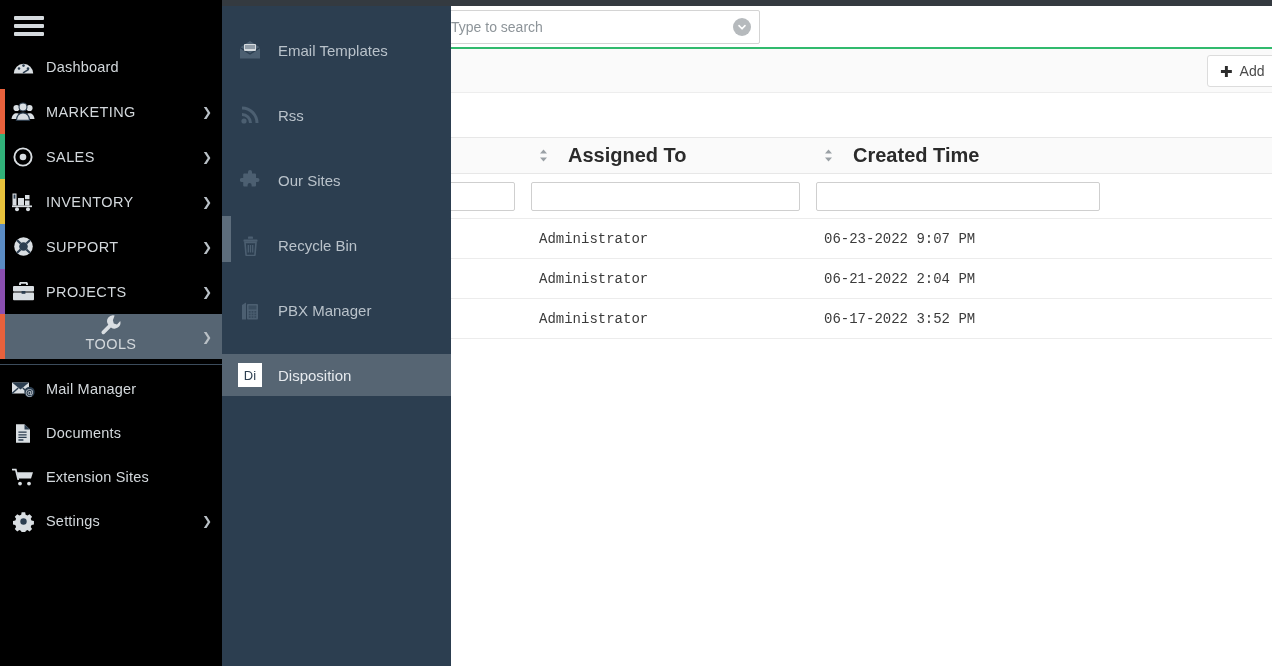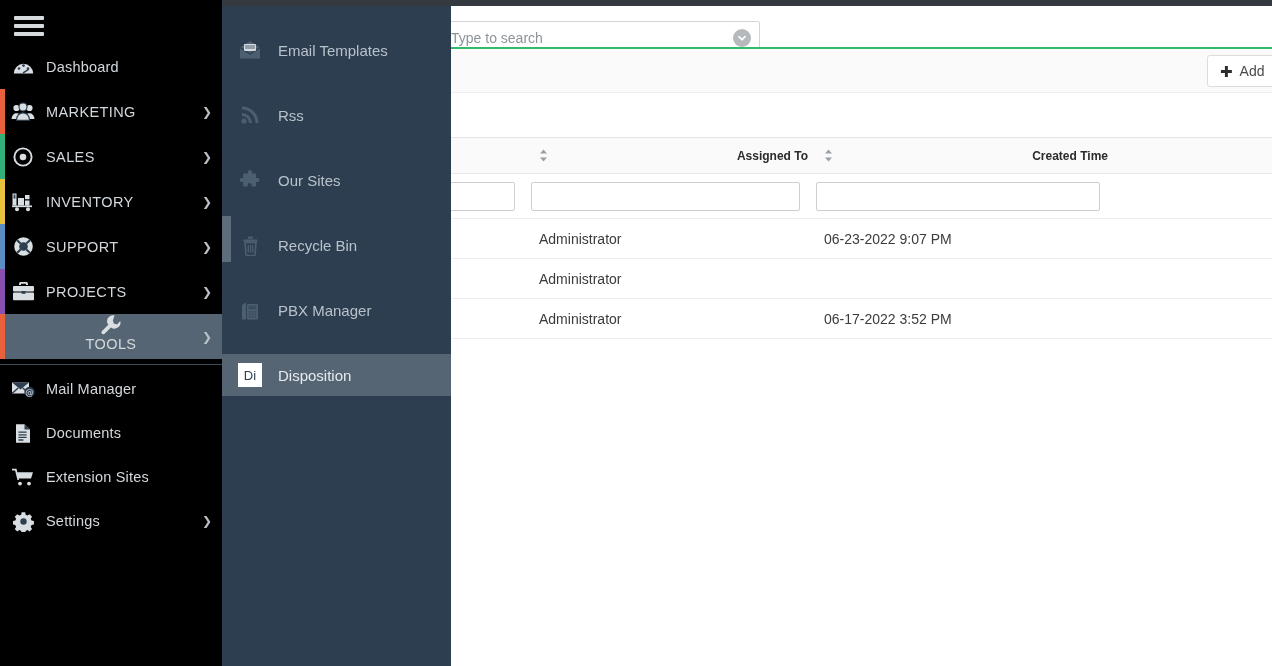--- a/index.html
+++ b/index.html
@@ -95,21 +95,21 @@
     position: absolute; left: 222px; top: 6px; right: 0; bottom: 0;
     background: #ffffff;
   }
   .searchbar-row {
     position: absolute; left: 0; top: 0; width: 1050px; height: 41px;
     background: #ffffff;
   }
   .searchbox {
     position: absolute; left: 220px; top: 4px; width: 318px; height: 34px;
     border: 1px solid #d4d4d4; background: #fff; border-radius: 2px;
-    display: flex; align-items: center; padding: 0 8px; margin-top: 11px;
+    display: flex; align-items: center; padding: 0 8px;
   }
   .searchbox input {
     flex: 1; border: none; outline: none; font-size: 14px; color: #7d8488;
     font-family: "Liberation Sans", sans-serif; background: transparent;
   }
   .searchbox input::placeholder { color: #8d9499; }
   .chev-circle {
     width: 18px; height: 18px; border-radius: 50%; background: #b6babd;
     display: flex; align-items: center; justify-content: center; color: #fff;
     font-size: 10px; line-height: 1; cursor: pointer;
@@ -130,36 +130,36 @@
   }
   .add-btn .plus { font-size: 15px; font-weight: bold; color: #2c2c2c; line-height: 1; }
 
   
   .table {
     position: absolute; left: 0; top: 131px; width: 1050px;
   }
   .trow { display: flex; width: 1050px; }
   .thead { height: 37px; background: #fafafa; border-top: 1px solid #e7e7e7; border-bottom: 1px solid #e7e7e7; }
   .th {
-    display: flex; align-items: center; gap: 12px; padding-left: 16px;
-    font-size: 12px; font-weight: bold; color: #2b2b2b; justify-content: space-between;
+    display: flex; align-items: center; gap: 20px; padding-left: 16px;
+    font-size: 20px; font-weight: bold; color: #2b2b2b;
   }
   .sort-ico {
     display: inline-flex; flex-direction: column; line-height: 0; color: #9aa0a5;
     font-size: 9px; gap: 1px;
   }
   .filterrow { height: 45px; background: #fff; border-bottom: 1px solid #ececec; align-items: center; }
   .fcell { display: flex; align-items: center; padding: 0 8px; height: 45px; }
   .fcell input {
     width: 100%; height: 29px; border: 1px solid #cfcfcf; border-radius: 2px;
     outline: none; font-size: 13px; padding: 0 6px;
     font-family: "Liberation Sans", sans-serif; background: #fff;
   }
   .drow { height: 40px; border-bottom: 1px solid #ececec; align-items: center; background: #fff; }
-  .dcell { display: flex; align-items: center; padding-left: 16px; font-size: 14px; color: #3b3b3b; height: 40px; }
+  .dcell { display: flex; align-items: center; padding-left: 16px; font-size: 14px; color: #3b3b3b; height: 40px; font-family: Liberation Mono, monospace; }
 
   .c0 { width: 301px; }
   .c1 { width: 285px; }
   .c2 { width: 300px; }
   .c3 { width: 164px; }
 
   svg { display: block; }
 </style>
 </head>
 <body>
@@ -241,20 +241,21 @@
 
       <div class="trow drow">
         <div class="dcell c0"></div>
         <div class="dcell c1">Administrator</div>
         <div class="dcell c2">06-23-2022 9:07 PM</div>
         <div class="dcell c3"></div>
       </div>
       <div class="trow drow">
         <div class="dcell c0"></div>
         <div class="dcell c1">Administrator</div>
+        <div class="dcell c2">06-21-2022 2:04 PM</div>
         <div class="dcell c3"></div>
       </div>
       <div class="trow drow">
         <div class="dcell c0"></div>
         <div class="dcell c1">Administrator</div>
         <div class="dcell c2">06-17-2022 3:52 PM</div>
         <div class="dcell c3"></div>
       </div>
 
     </div>

